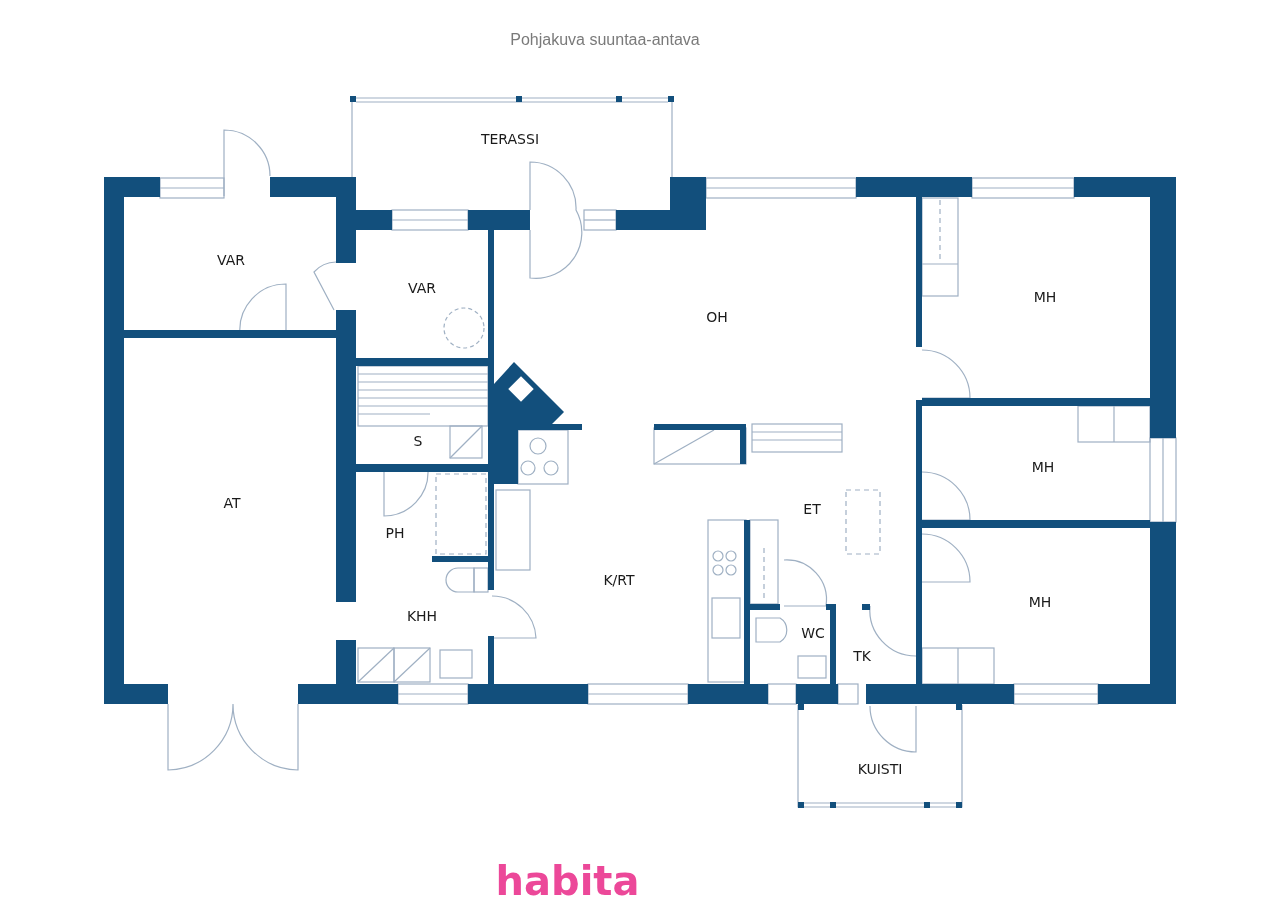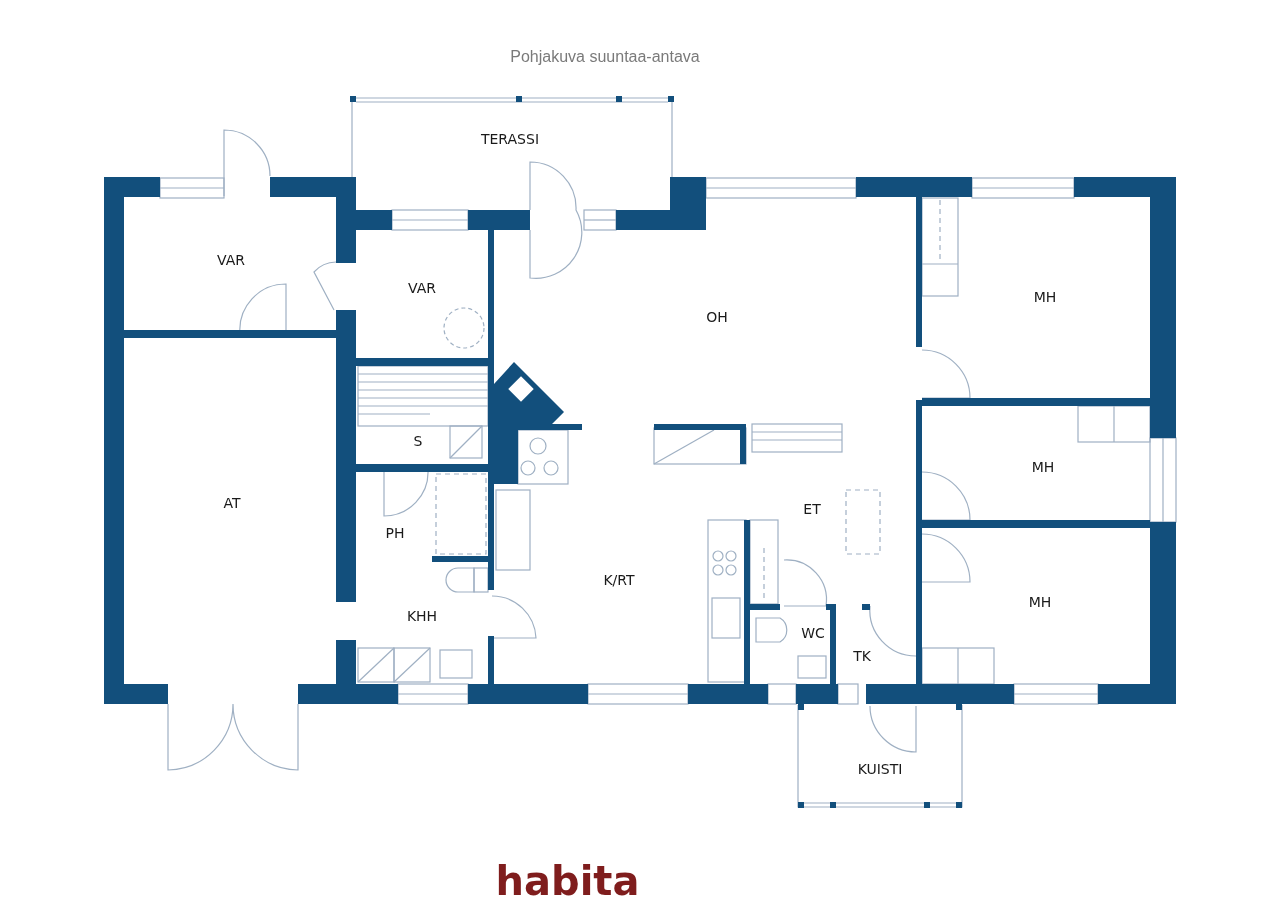--- a/index.html
+++ b/index.html
@@ -1,20 +1,20 @@
 <!DOCTYPE html>
 <html><head>
 <meta charset="utf-8">
 <style>
   html, body { margin: 0; padding: 0; background: #ffffff; }
   body { width: 1280px; height: 905px; position: relative; overflow: hidden; font-family: "Liberation Sans", sans-serif; }
-  .title { position: absolute; top: 48px; left: 0; width: 1210px; text-align: center; font-size: 16px; color: #7a7a7a; }
+  .title { position: absolute; top: 31px; left: 0; width: 1210px; text-align: center; font-size: 16px; color: #7a7a7a; }
   .plan { position: absolute; left: 0; top: 0; }
   .room-label { font-family: "DejaVu Sans", sans-serif; font-size: 14px; fill: #1a1a1a; text-anchor: middle; }
-  .logo { position: absolute; top: 858px; left: 0; width: 1135px; text-align: center; font-family: "DejaVu Sans", sans-serif; font-weight: bold; font-size: 40px; color: #7f1d1d; letter-spacing: 0px; }
+  .logo { position: absolute; top: 858px; left: 0; width: 1135px; text-align: center; font-family: "DejaVu Sans", sans-serif; font-weight: bold; font-size: 40px; color: #ec4899; letter-spacing: 0px; }
 </style>
 </head>
 <body>
 
 <div class="title">Pohjakuva suuntaa-antava</div>
 
 <svg class="plan" width="1280" height="905" viewBox="0 0 1280 905">
   <g fill="none" stroke="#9fb0c3" stroke-width="1.2">
 
     <polyline points="352,178 352,98 672,98 672,178"></polyline>

